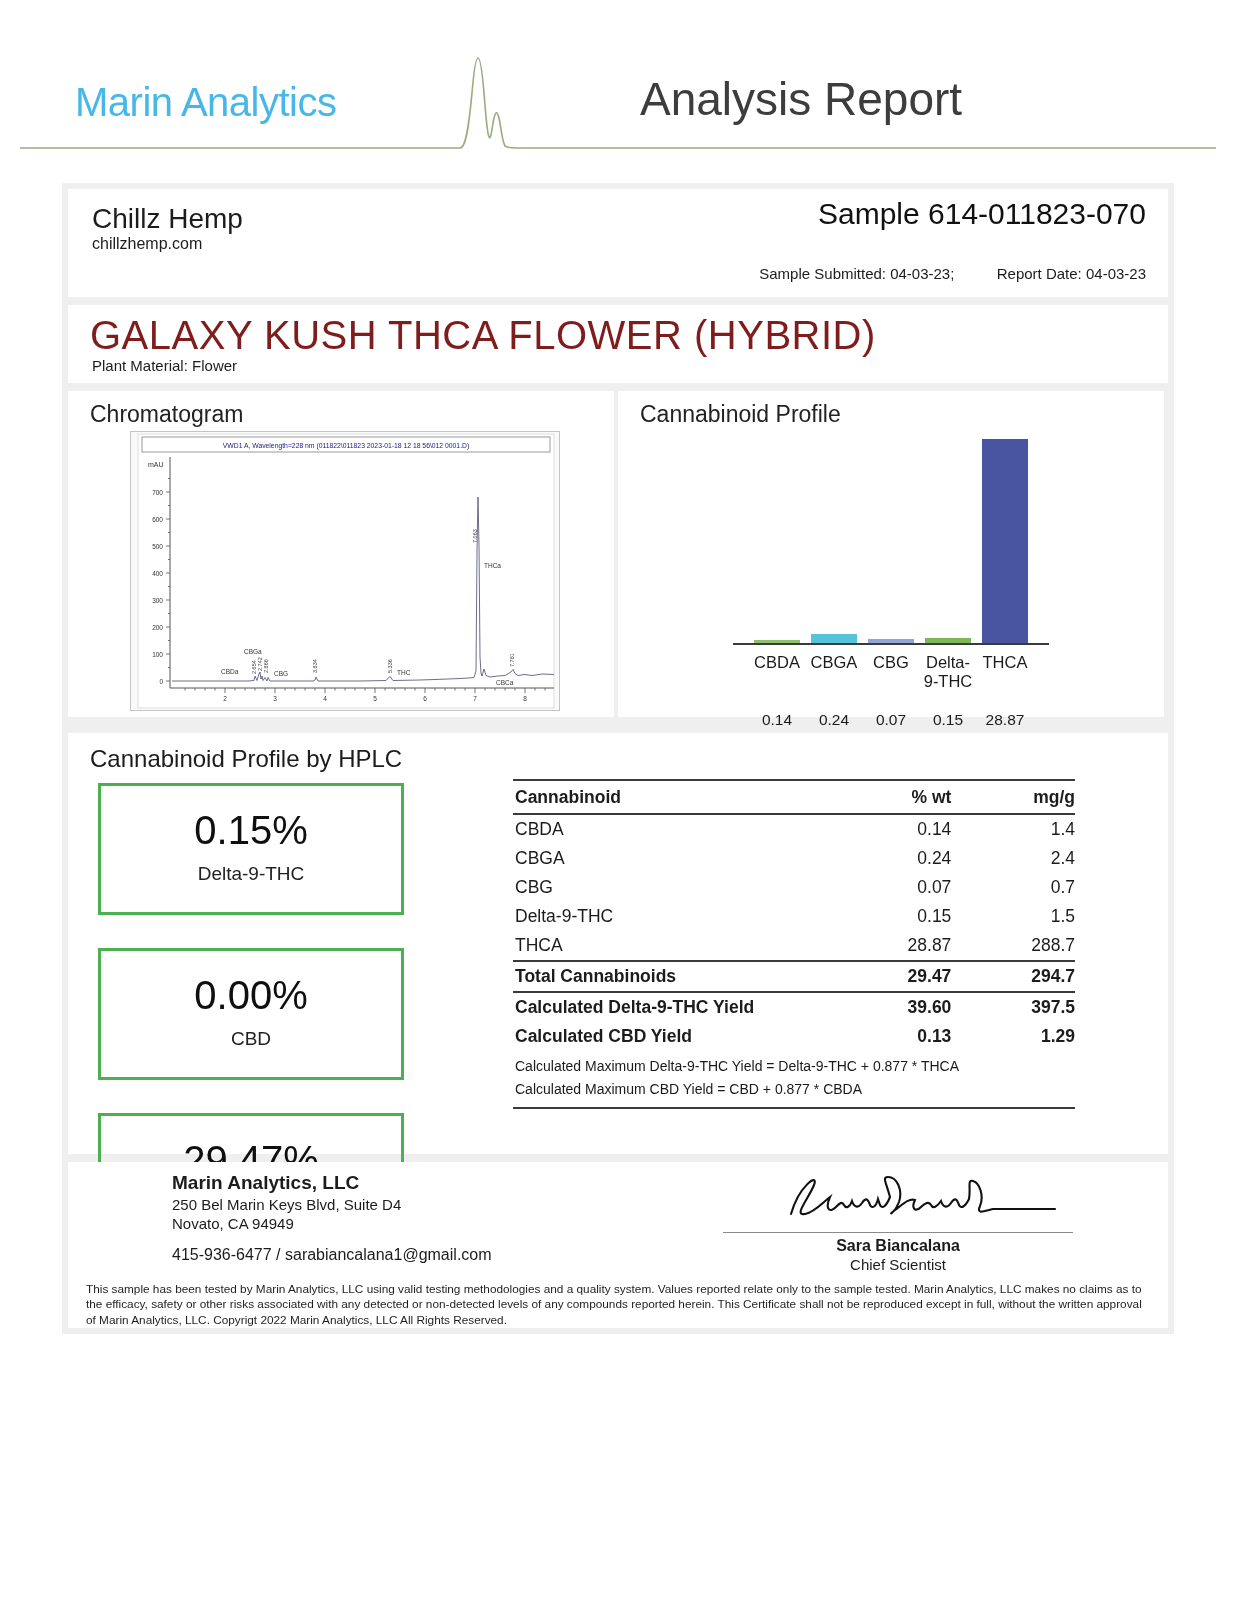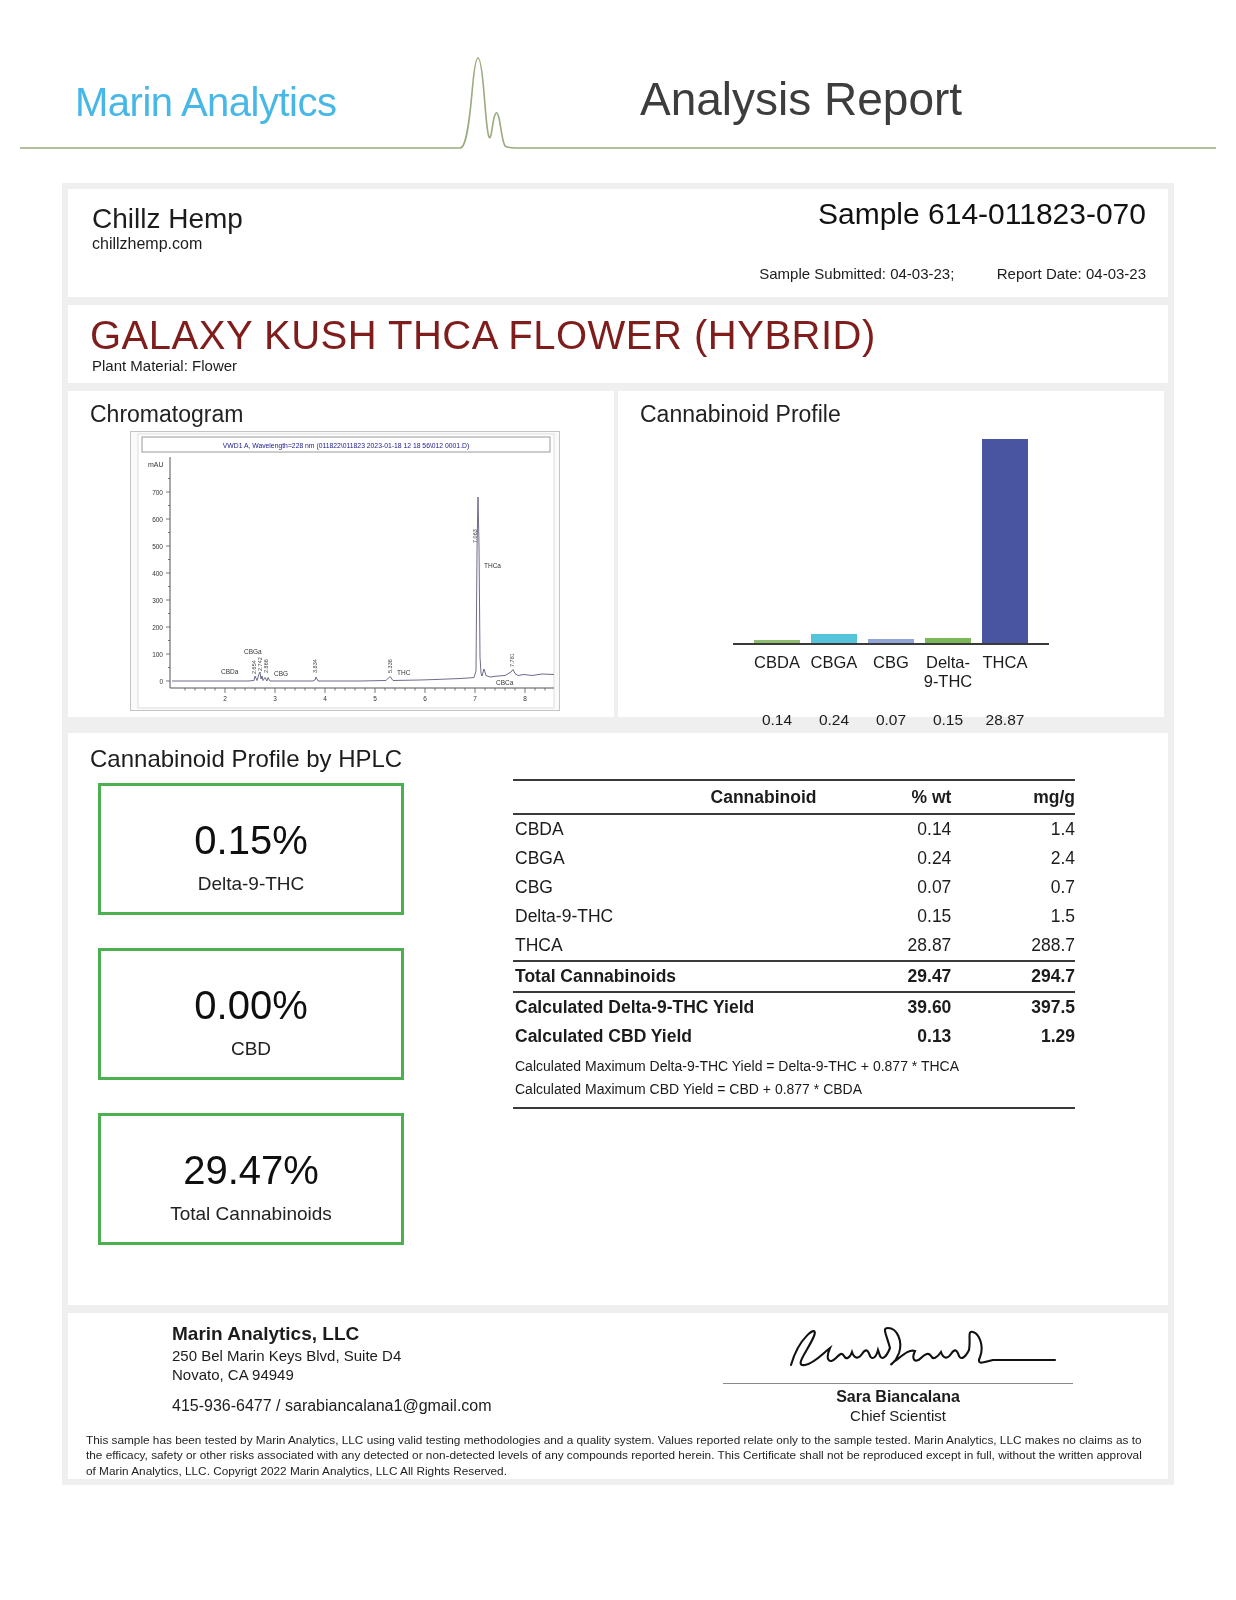--- a/index.html
+++ b/index.html
@@ -37,32 +37,32 @@
   svg text { font-family:"Liberation Sans","DejaVu Sans",sans-serif; }
   
   .bar-chart { position:absolute; left:115px; top:48px; width:316px; }
   .bars-row { display:flex; align-items:flex-end; justify-content:center; height:206px; border-bottom:2px solid #3a3a3a; padding:0 4px; }
   .bar-col { width:57px; display:flex; justify-content:center; align-items:flex-end; }
   .bar { width:46px; }
   .cat-row, .val-row { display:flex; justify-content:center; padding:0 4px; }
   .cat { width:57px; text-align:center; font-size:16.5px; line-height:1.15; margin-top:8px; }
   .val { width:57px; text-align:center; font-size:15.5px; margin-top:20px; }
   
-  .card-hplc { height:572px; }
+  .card-hplc { height:421px; }
   .hplc-heading { position:absolute; left:22px; top:12px; font-size:24px; }
   .green-box { position:absolute; left:30px; width:306px; height:132px; border:3px solid #4caf50; text-align:center; }
-  .gb-value { font-size:40px; margin-top:32px; color:#0f0f0f; }
+  .gb-value { font-size:40px; margin-top:22px; color:#0f0f0f; }
   .gb-label { font-size:19px; margin-top:10px; color:#222; }
   .box-1 { top:50px; } .box-2 { top:215px; } .box-3 { top:380px; }
   .table-wrap { position:absolute; left:445px; top:46px; width:562px; border-bottom:2px solid #3a3a3a; padding-bottom:10px; }
   table.ctable { width:100%; border-collapse:collapse; font-size:17.5px; }
   .ctable th { text-align:left; font-weight:bold; padding:6px 0 5px 2px; border-top:2px solid #3a3a3a; border-bottom:2px solid #3a3a3a; }
   .ctable td { padding:4px 0 4px 2px; }
   .ctable th.num, .ctable td.num { text-align:right; }
-  .ctable .col-name { width:54%;text-align:right; } .ctable .col-wt { width:24%; } .ctable .col-mg { width:22%; }
+  .ctable .col-name { width:54%; } .ctable .col-wt { width:24%; } .ctable .col-mg { width:22%; }
   .ctable tr.sep td { border-bottom:2px solid #3a3a3a; }
   .ctable tr.bold td { font-weight:bold; }
   .footnote { font-size:14px; margin-top:7px; padding-left:2px; color:#1a1a1a; }
   
   .card-footer { height:166px; margin-bottom:0; }
   .company-block { position:absolute; left:104px; top:10px; width:440px; text-align:left; }
   .company-name { font-weight:bold; font-size:19px; }
   .company-addr { font-size:15px; margin-top:2px; }
   .company-contact { font-size:16px; margin-top:14px; }
   .sign-svg { position:absolute; left:715px; top:6px; width:280px; height:62px; }

